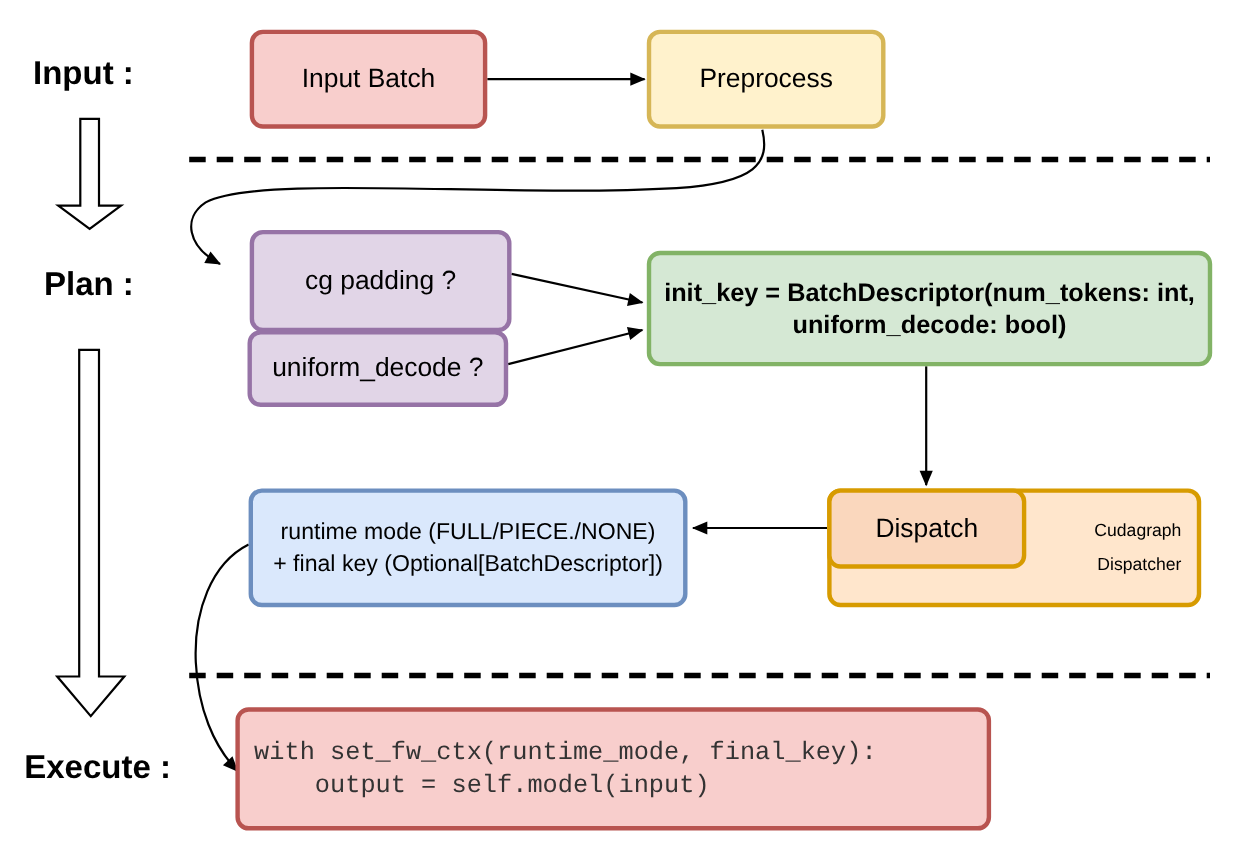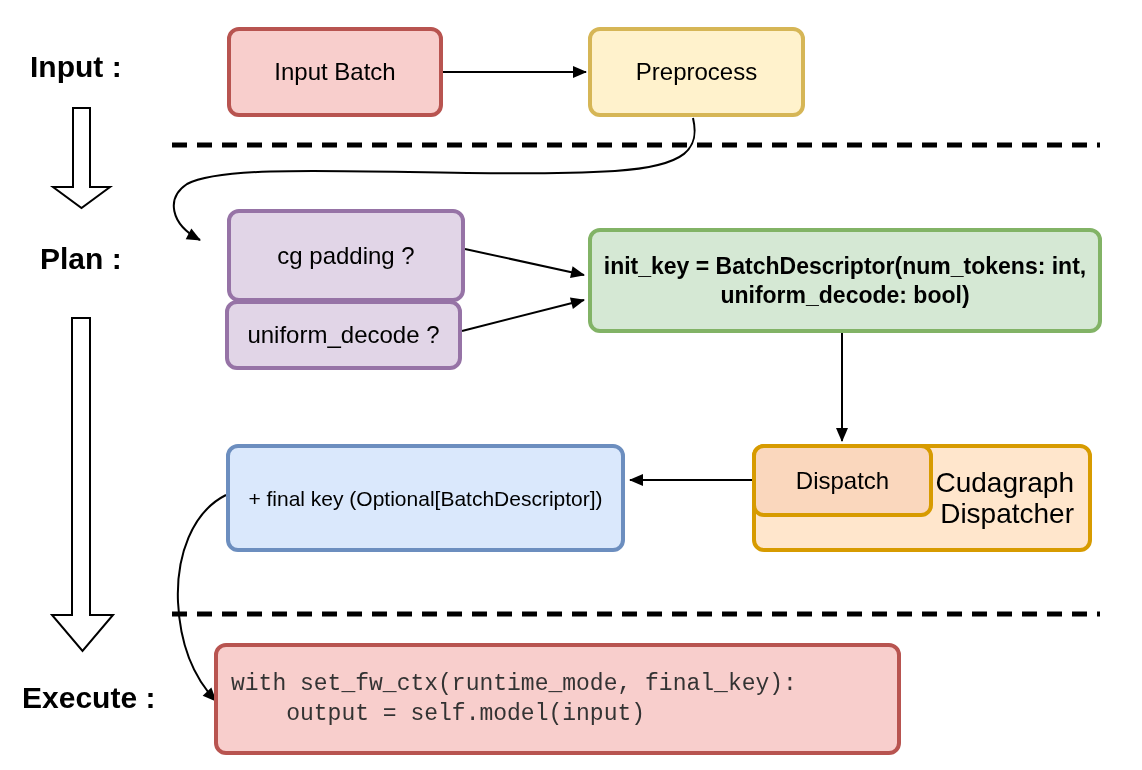--- a/index.html
+++ b/index.html
@@ -28,21 +28,21 @@
   .stage-label{
     position:absolute;
     font-weight:bold;
     font-size:30px;
     color:#000;
     white-space:pre;
   }
   .fs24{font-size:24px;}
   .fs23{font-size:23px;line-height:29px;}
   .fs21{font-size:21px;line-height:29px;}
-  .fs26{font-size:28px;line-height:31px;}
+  .fs26{font-size:16px;line-height:31px;}
   .code-box{
     align-items:flex-start;
     justify-content:center;
     padding-left:13px;
     text-align:left;
     font-family:"Liberation Mono", monospace;
     font-size:23px;
     line-height:30px;
     color:#333333;
   }
@@ -108,20 +108,21 @@
   <div class="node fs26" style="left: 752px; top: 444px; width: 340px; height: 108px; align-items: flex-end; padding-right: 14px; box-sizing: border-box; background-color: rgb(255, 230, 204); border-color: rgb(215, 155, 0);">
     <span class="ln">Cudagraph</span>
     <span class="ln">Dispatcher</span>
   </div>
 
   <div class="node fs24" style="left: 752px; top: 444px; width: 181px; height: 73px; background-color: rgb(250, 215, 189); border-color: rgb(215, 155, 0);">
     <span class="ln">Dispatch</span>
   </div>
 
   <div class="node fs21" style="left: 226px; top: 444px; width: 399px; height: 108px; background-color: rgb(218, 232, 252); border-color: rgb(108, 142, 191);">
+    <span class="ln">runtime mode (FULL/PIECE./NONE)</span>
     <span class="ln">+ final key (Optional[BatchDescriptor])</span>
   </div>
 
   <div class="node code-box" style="left: 214px; top: 643px; width: 687px; height: 112px; background-color: rgb(248, 206, 204); border-color: rgb(184, 84, 80);">
     <span class="ln">with set_fw_ctx(runtime_mode, final_key):</span>
     <span class="ln">    output = self.model(input)</span>
   </div>
 
 </div>
 

